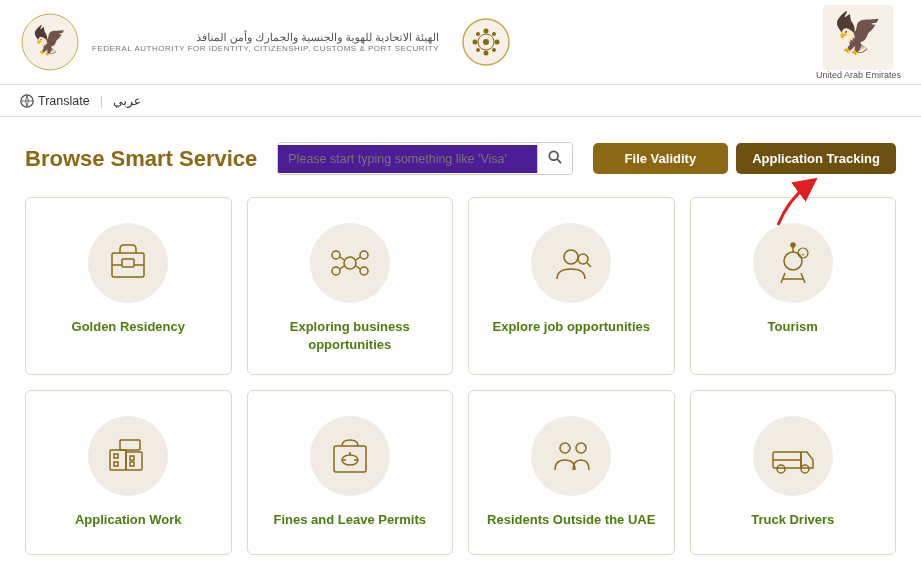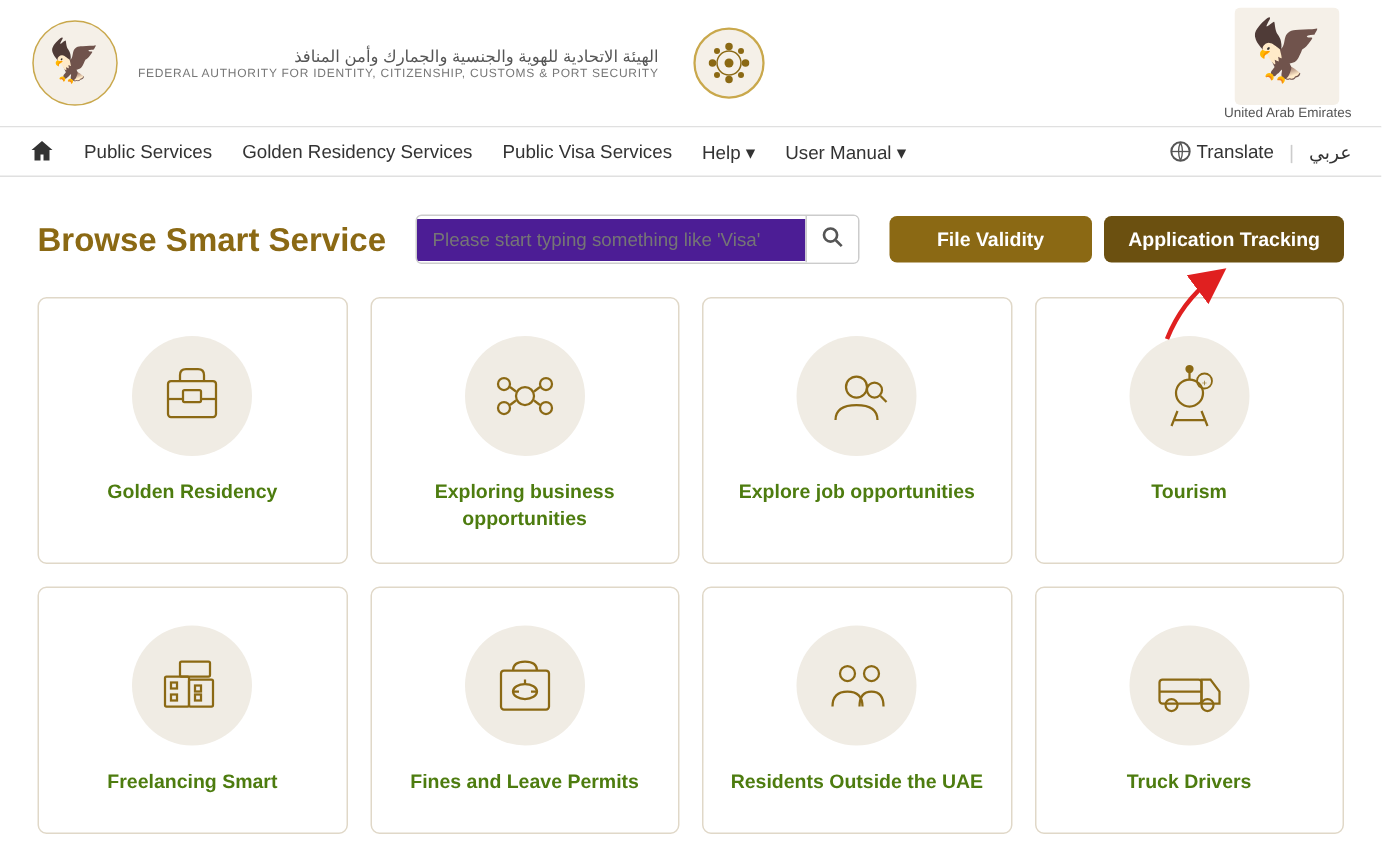--- a/index.html
+++ b/index.html
@@ -243,33 +243,20 @@
 
     <svg class="uae-emblem" viewBox="0 0 70 65">
       <rect width="70" height="65" fill="#f5f0e8" rx="4"></rect>
       <text x="35" y="42" text-anchor="middle" font-size="40" fill="#8B6914">🦅</text>
     </svg>
     <span class="uae-label">United Arab Emirates</span>
   </div>
 </div>
 
 <nav class="navbar">
-  <div class="nav-left">
-
-    <span class="nav-item">
-      <svg class="home-icon" viewBox="0 0 16 16" fill="currentColor">
-        <path d="M8 1L1 7h2v7h4v-4h2v4h4V7h2L8 1z"></path>
-      </svg>
-    </span>
-    <span class="nav-item">Public Services</span>
-    <span class="nav-item">Golden Residency Services</span>
-    <span class="nav-item">Public Visa Services</span>
-    <span class="nav-item">Help ▾</span>
-    <span class="nav-item">User Manual ▾</span>
-  </div>
   <div class="nav-right">
     <span class="translate-btn">
       <svg width="14" height="14" viewBox="0 0 16 16" fill="#555">
         <circle cx="8" cy="8" r="7" fill="none" stroke="#555" stroke-width="1.5"></circle>
         <path d="M8 1 Q11 8 8 15 M8 1 Q5 8 8 15" stroke="#555" stroke-width="1" fill="none"></path>
         <line x1="1" y1="8" x2="15" y2="8" stroke="#555" stroke-width="1"></line>
       </svg>
       <span>Translate</span>
     </span>
     <span class="divider-v">|</span>
@@ -369,21 +356,21 @@
         <svg class="service-icon-svg" viewBox="0 0 48 48" fill="none" stroke="#8B6914" stroke-width="1.5">
           <rect x="6" y="18" width="16" height="20" rx="1"></rect>
           <rect x="10" y="22" width="4" height="4"></rect>
           <rect x="10" y="30" width="4" height="4"></rect>
           <rect x="16" y="8" width="20" height="10" rx="1"></rect>
           <rect x="22" y="20" width="16" height="18" rx="1"></rect>
           <rect x="26" y="24" width="4" height="4"></rect>
           <rect x="26" y="30" width="4" height="4"></rect>
         </svg>
       </div>
-      <span class="service-label">Freelancing Smart</span>
+      <span class="service-label">Application Work</span>
     </div>
 
     <div class="service-card">
       <div class="service-icon-circle">
         <svg class="service-icon-svg" viewBox="0 0 48 48" fill="none" stroke="#8B6914" stroke-width="1.5">
           <rect x="8" y="14" width="32" height="26" rx="2"></rect>
           <path d="M16 14 Q16 8 24 8 Q32 8 32 14"></path>
           <ellipse cx="24" cy="28" rx="8" ry="5"></ellipse>
           <line x1="24" y1="23" x2="24" y2="20"></line>
           <line x1="20" y1="28" x2="16" y2="28"></line>

